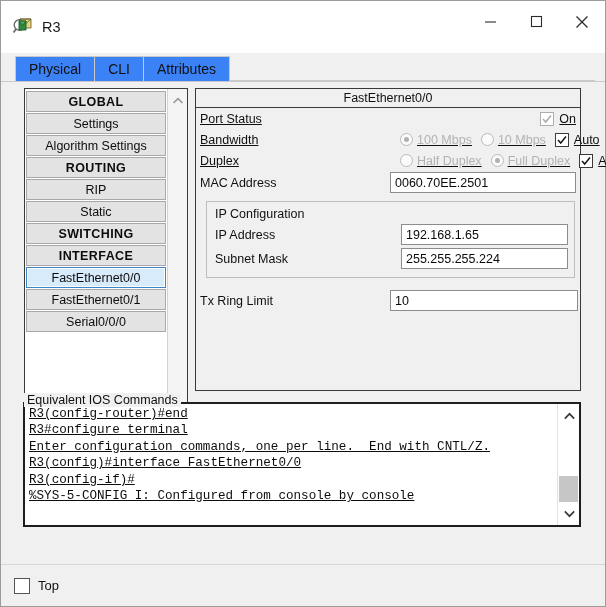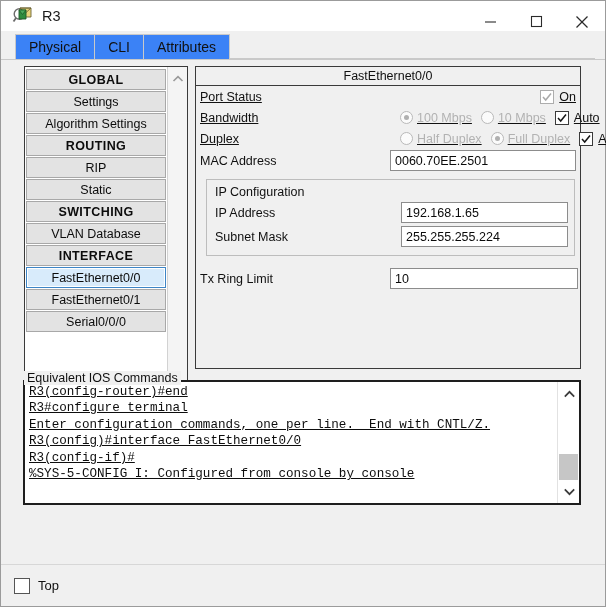--- a/index.html
+++ b/index.html
@@ -16,21 +16,21 @@
     position: relative;
     width: 606px; height: 607px;
     background: #f0f0f0;
     border: 1px solid #9b9b9b;
     display: flex;
     flex-direction: column;
   }
 
   
   #titlebar {
-    height: 30px;
+    height: 52px;
     background: #ffffff;
     display: flex;
     align-items: center;
     flex: 0 0 auto;
     position: relative;
   }
   #app-icon {
     width: 22px; height: 22px;
     margin-left: 11px; margin-right: 8px;
     position: relative;
@@ -393,23 +393,20 @@
             <span>ROUTING</span>
           </div>
         <div class="side-item">
             <span>RIP</span>
           </div>
         <div class="side-item">
             <span>Static</span>
           </div>
         <div class="side-item header">
             <span>SWITCHING</span>
-          </div>
-        <div class="side-item">
-            <span>VLAN Database</span>
           </div>
         <div class="side-item header">
             <span>INTERFACE</span>
           </div>
         <div class="side-item selected">
             <span>FastEthernet0/0</span>
           </div>
         <div class="side-item">
             <span>FastEthernet0/1</span>
           </div>

